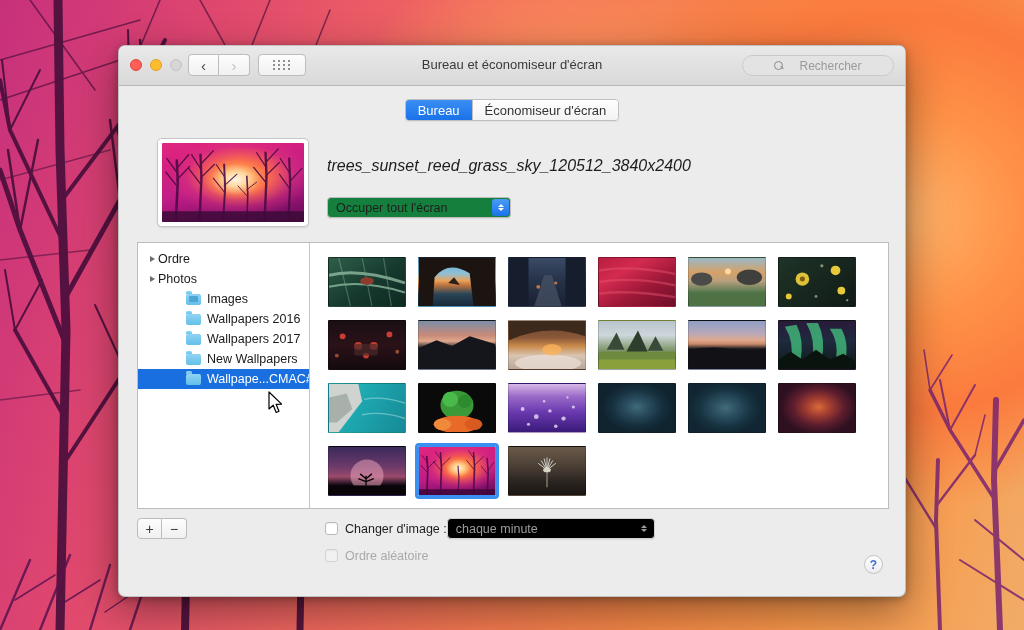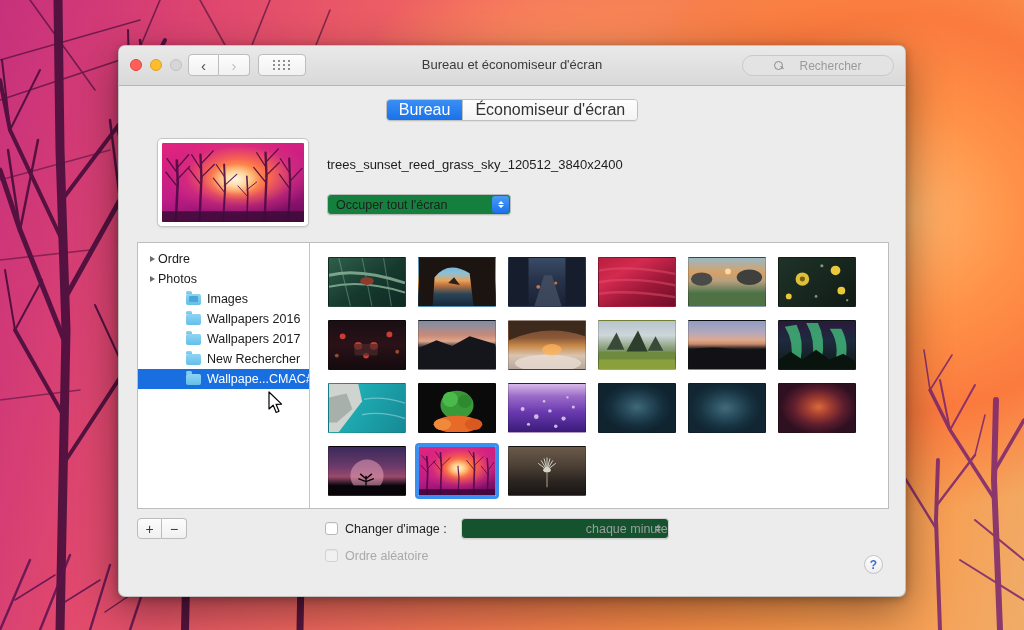--- a/index.html
+++ b/index.html
@@ -111,21 +111,21 @@
     display: flex;
     border: 1px solid #bfbfbf;
     border-radius: 4px;
     overflow: hidden;
     box-shadow: 0 1px 1px rgba(0,0,0,0.06);
     height: 22px;
   }
   .seg {
     padding: 0 12px; height: 100%;
     display: flex; align-items: center;
-    font-size: 16px; color: #333;
+    font-size: 13px; color: #333;
     background: linear-gradient(to bottom,#fefefe,#f3f3f3);
   }
   .seg + .seg { border-left: 1px solid #bfbfbf; }
   .seg.active {
     background: linear-gradient(to bottom,#3a8ef4,#1a72ea);
     color: #fff;
   }
 
   
   #preview-row {
@@ -146,21 +146,21 @@
   .wallpaper-thumb {
     width: 100%; height: 100%;
     border-radius: 1px;
     background:
       radial-gradient(ellipse 30% 34% at 52% 46%, #fff6e8 0%, #ffd9a0 26%, rgba(255,170,90,0.25) 58%, rgba(255,140,90,0) 76%),
       radial-gradient(ellipse 62% 62% at 55% 42%, #ff9a3c 0%, #fa6b4e 32%, rgba(226,60,120,0.35) 62%, rgba(200,40,130,0) 82%),
       linear-gradient(168deg, #e0267f 0%, #d42080 26%, #c01d86 52%, #8e1270 78%, #5e0c52 100%);
     position: relative; overflow: hidden;
   }
   #preview-info { margin-left: 18px; padding-top: 19px; }
-  #filename { font-size: 13px; color: #1d1d1d; }
+  #filename { font-size: 16px; color: #1d1d1d; font-style: italic; }
   .popup {
     margin-top: 22px;
     width: 184px; height: 21px;
     background: #15803d;
     border: 1px solid #bcbcbc;
     border-radius: 4px;
     display: flex; align-items: center;
     font-size: 12.5px; color: #1d1d1d;
     padding-left: 8px;
     position: relative;
@@ -276,24 +276,23 @@
     background: #fff;
     border: 1px solid #b9b9b9;
     border-radius: 3px;
     margin-right: 7px;
     box-shadow: inset 0 1px 1px rgba(0,0,0,0.05);
   }
   .cbox.dim { background: #f1f1f1; border-color: #d2d2d2; }
   .optlabel { font-size: 12.5px; color: #1d1d1d; }
   .optlabel.dim { color: #a9a9a9; }
   .popup.dim {
-    background: #14532d; border-color: #d2d2d2;
-    color: #9c9c9c; margin-top: 0; margin-left: 14px;
+    background: #000000; border-color: #d2d2d2;
+    color: #9c9c9c; margin-top: 0; 
     width: 208px;
-    justify-content: flex-end;
   }
   .popup.dim .stepper { background: none; }
   .popup.dim .chev.up { border-bottom-color: #9c9c9c; }
   .popup.dim .chev.dn { border-top-color: #9c9c9c; }
 
   #help-btn {
     position: absolute; right: 22px; bottom: 22px;
     width: 19px; height: 19px; border-radius: 50%;
     background: linear-gradient(to bottom,#fdfdfd,#eeeeee);
     border: 1px solid #c3c3c3;
@@ -471,21 +470,21 @@
         <div class="tree-row child">
           <span class="folder"></span>
           <span>Wallpapers 2016</span>
         </div>
         <div class="tree-row child">
           <span class="folder"></span>
           <span>Wallpapers 2017</span>
         </div>
         <div class="tree-row child">
           <span class="folder"></span>
-          <span>New Rechercher</span>
+          <span>New Wallpapers</span>
         </div>
         <div class="tree-row child selected">
           <span class="folder"></span>
           <span>Wallpape...CMAC#60</span>
         </div>
       </div>
 
       <div id="grid-pane">
         <div id="thumb-grid">
 

